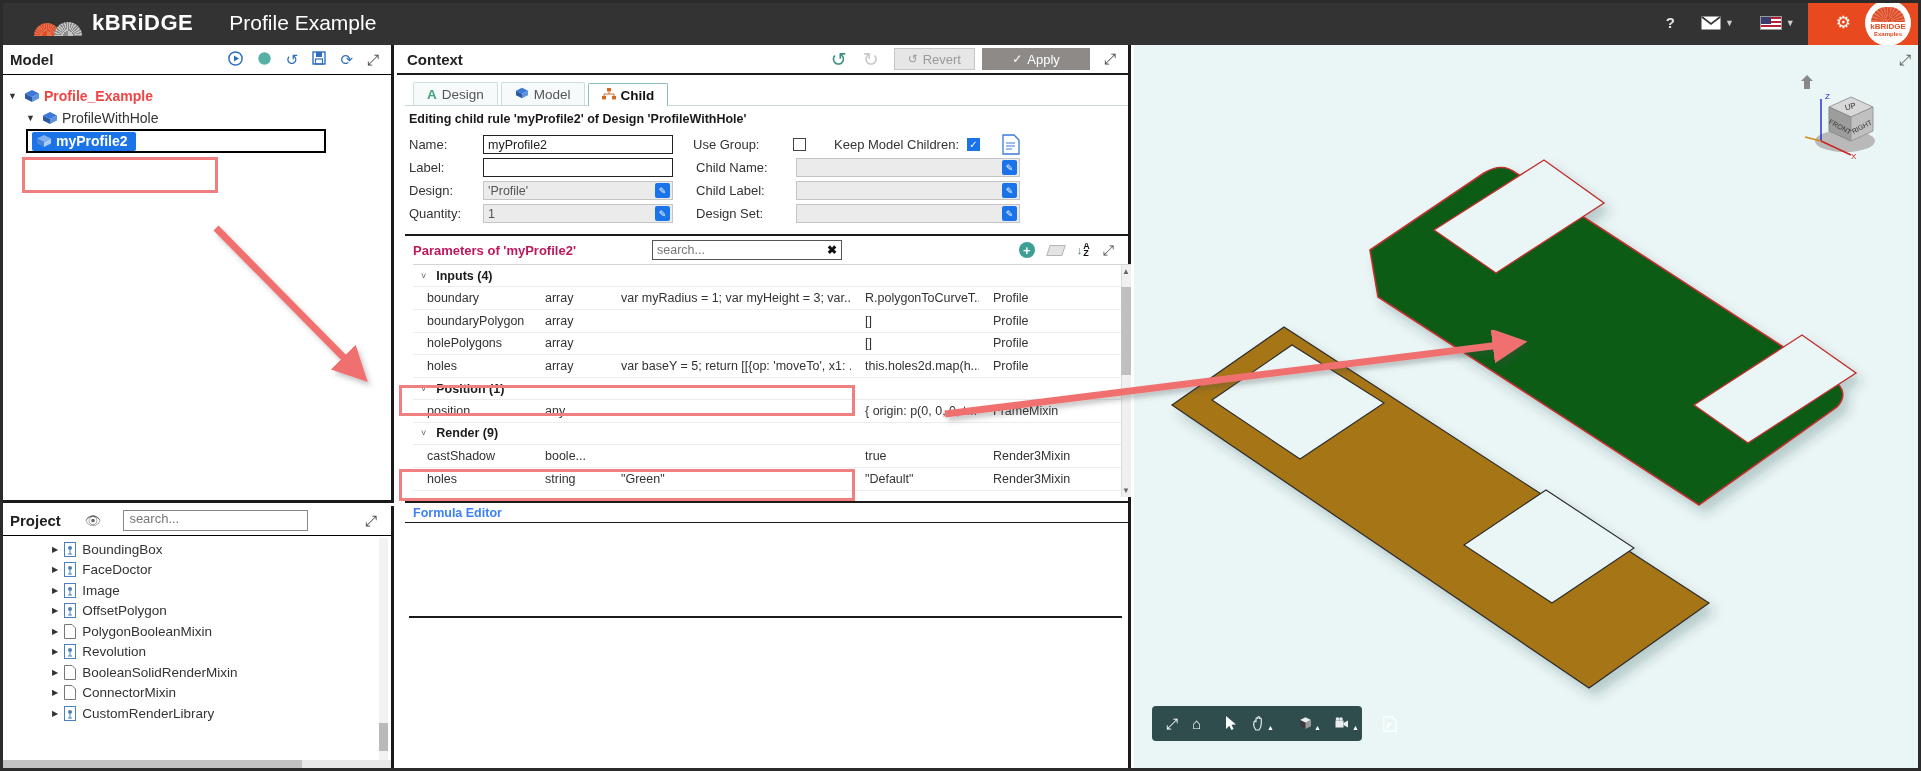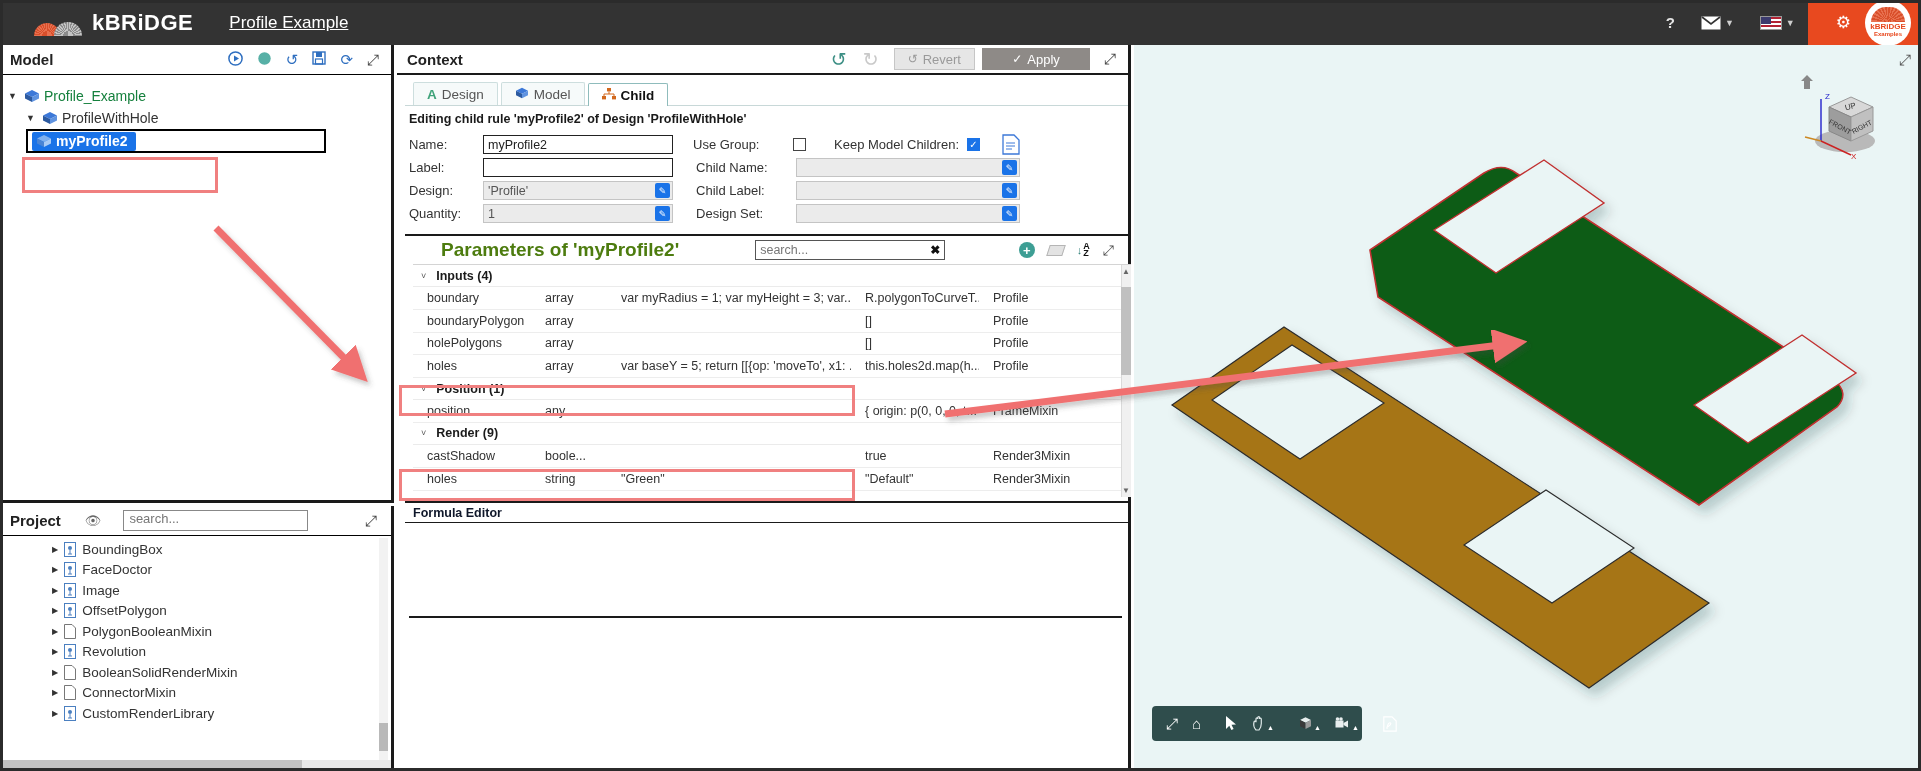--- a/index.html
+++ b/index.html
@@ -12,21 +12,21 @@
     background:#333333; display:flex; align-items:center; }
   .logo-wrap { display:flex; align-items:center; padding-left:34px; }
   .logo-mark { width:50px; height:26px; position:relative; margin-right:8px; }
   .logo-mark .fan-l { position:absolute; left:0; bottom:0; width:26px; height:13px;
     border-radius:13px 13px 0 0; background:
       repeating-conic-gradient(from 180deg at 50% 100%, #d94f2b 0deg 6deg, #e8704f 6deg 12deg); }
   .logo-mark .fan-r { position:absolute; left:20px; bottom:0; width:28px; height:14px;
     border-radius:14px 14px 0 0; background:
       repeating-conic-gradient(from 180deg at 50% 100%, #8c8c8c 0deg 6deg, #c4c4c4 6deg 12deg); }
   .logo-text { color:#fff; font-size:22px; font-weight:bold; letter-spacing:.5px; }
-  .topbar-title { color:#ffffff; font-size:17px; margin-left:36px;text-decoration:underline; }
+  .topbar-title { color:#ffffff; font-size:21px; margin-left:36px; }
   .topbar-right { margin-left:auto; display:flex; align-items:center; height:45px; }
   .tb-icon { color:#e4e4e4; font-size:15px; padding:0 13px; display:flex;
     align-items:center; height:45px; }
   .chev { font-size:9px; margin-left:4px; color:#cfcfcf; }
   .flag { width:22px; height:14px; position:relative; overflow:hidden;
     background:#fff; border:1px solid #999; }
   .flag .stripes { position:absolute; inset:0; background:
     repeating-linear-gradient(to bottom,#b22234 0 2px,#fff 2px 4px); }
   .flag .canton { position:absolute; left:0; top:0; width:10px; height:7px; background:#3c3b6e; }
   .orange-zone { background:#e8491f; height:45px; display:flex; align-items:center;
@@ -50,21 +50,21 @@
   .model-tools { margin-left:auto; display:flex; align-items:center; padding-right:12px; gap:14px; }
   .mt { font-size:15px; color:#2f6fc0; cursor:pointer; }
   .mt.teal { color:#3fa39b; }
   .mt.dark { color:#444; }
 
   .tree { padding:10px 0 0 8px; font-size:14px; color:#333; }
   .tree-row { display:flex; align-items:center; height:22px; }
   .caret { width:16px; font-size:9px; color:#333; }
   .cube { width:16px; height:14px; margin-right:4px; position:relative; flex:none; }
   .cube svg { display:block; }
-  .n-root { font-weight:normal; color:#15803d; }
+  .n-root { font-weight:bold; color:#ef4444; }
   .sel-pill { background:#1a73e8; color:#fff; padding:1px 8px 2px 4px; border-radius:2px;
     display:flex; align-items:center; }
   .focus-box { border:2px solid #000; height:24px; display:flex; align-items:center;
     margin-left:18px; width:300px; padding-left:4px; }
 
   #project-panel { position:absolute; left:0; top:506px; width:394px; height:265px;
     background:#fff; border-right:3px solid #1a1a1a; }
   .proj-search { width:185px; height:21px; border:1px solid #888; font-size:13px;
     color:#777; padding:0 5px; margin-left:22px; background:#fff; }
   .eye { color:#666; font-size:13px; margin-left:24px; }
@@ -116,21 +116,21 @@
   .flab2 { font-size:13px; color:#333; width:100px; margin-left:20px; }
   .cbox { width:13px; height:13px; border:1px solid #444; background:#fff; }
   .cbox.on { background:#1a73e8; border-color:#1a73e8; color:#fff; font-size:10px;
     display:flex; align-items:center; justify-content:center; }
   .doc-ic { width:18px; height:21px; margin-left:22px; }
 
   .ctx-divider { height:2px; background:#1a1a1a; margin:8px 0 0 0; }
 
   
   .par-hdr { height:28px; display:flex; align-items:center; padding-left:8px; }
-  .par-title { font-size:19px; font-weight:bold; color:#4d7c0f;margin-left:28px; }
+  .par-title { font-size:13px; font-weight:bold; color:#be185d; }
   .par-search { margin-left:76px; width:190px; height:20px; border:1px solid #555;
     font-size:12.5px; color:#777; padding:0 4px; display:flex; align-items:center;
     position:relative; background:#fff; }
   .par-x { position:absolute; right:4px; color:#111; font-size:12px; font-weight:bold; }
   .par-tools { margin-left:auto; display:flex; align-items:center; gap:13px; padding-right:14px; }
   .plus { width:16px; height:16px; border-radius:50%; background:#3d9e94; color:#fff;
     font-size:13px; display:flex; align-items:center; justify-content:center; font-weight:bold; }
   .eraser { width:16px; height:11px; background:#e3e3e3; border:1px solid #b5b5b5;
     transform:skewX(-18deg); }
   .az { font-size:11px; color:#2f7f78; display:flex; align-items:center; gap:1px; }
@@ -151,21 +151,21 @@
     color:#333; border-bottom:1px solid #ededed; }
   .td { height:22.8px; display:flex; align-items:center; overflow:hidden;
     white-space:nowrap; }
   .td.l { padding-left:14px; }
   .tb-scroll { position:absolute; right:0; top:0; width:10px; height:232px; background:#f0f0f0;
     border-left:1px solid #dadada; }
   .tb-thumb { position:absolute; right:0; top:22px; width:10px; height:88px; background:#c0c0c0; }
   .tb-arr { position:absolute; right:1px; font-size:8px; color:#666; }
 
   .fe-hdr { height:22px; display:flex; align-items:center; border-top:2px solid #1a1a1a;
-    border-bottom:1px solid #1a1a1a; font-size:12.5px; font-weight:bold; color:#0f172a;
+    border-bottom:1px solid #1a1a1a; font-size:12.5px; font-weight:bold; color:#3b82f6;
     padding-left:8px; margin-top:4px; }
   .fe-body { height:95px; background:#fff; border-bottom:2px solid #1a1a1a;
     margin:0 6px 0 4px; }
 
   
   #viewport { position:absolute; left:1134px; top:45px; width:787px; height:726px;
     background:#eaf5f5; overflow:hidden; }
   .vp-exp { position:absolute; right:10px; top:6px; font-size:15px; color:#555; }
   .navcube { position:absolute; right:32px; top:26px; width:96px; height:92px; }
   .vp-toolbar { position:absolute; left:18px; bottom:30px; width:210px; height:35px;

